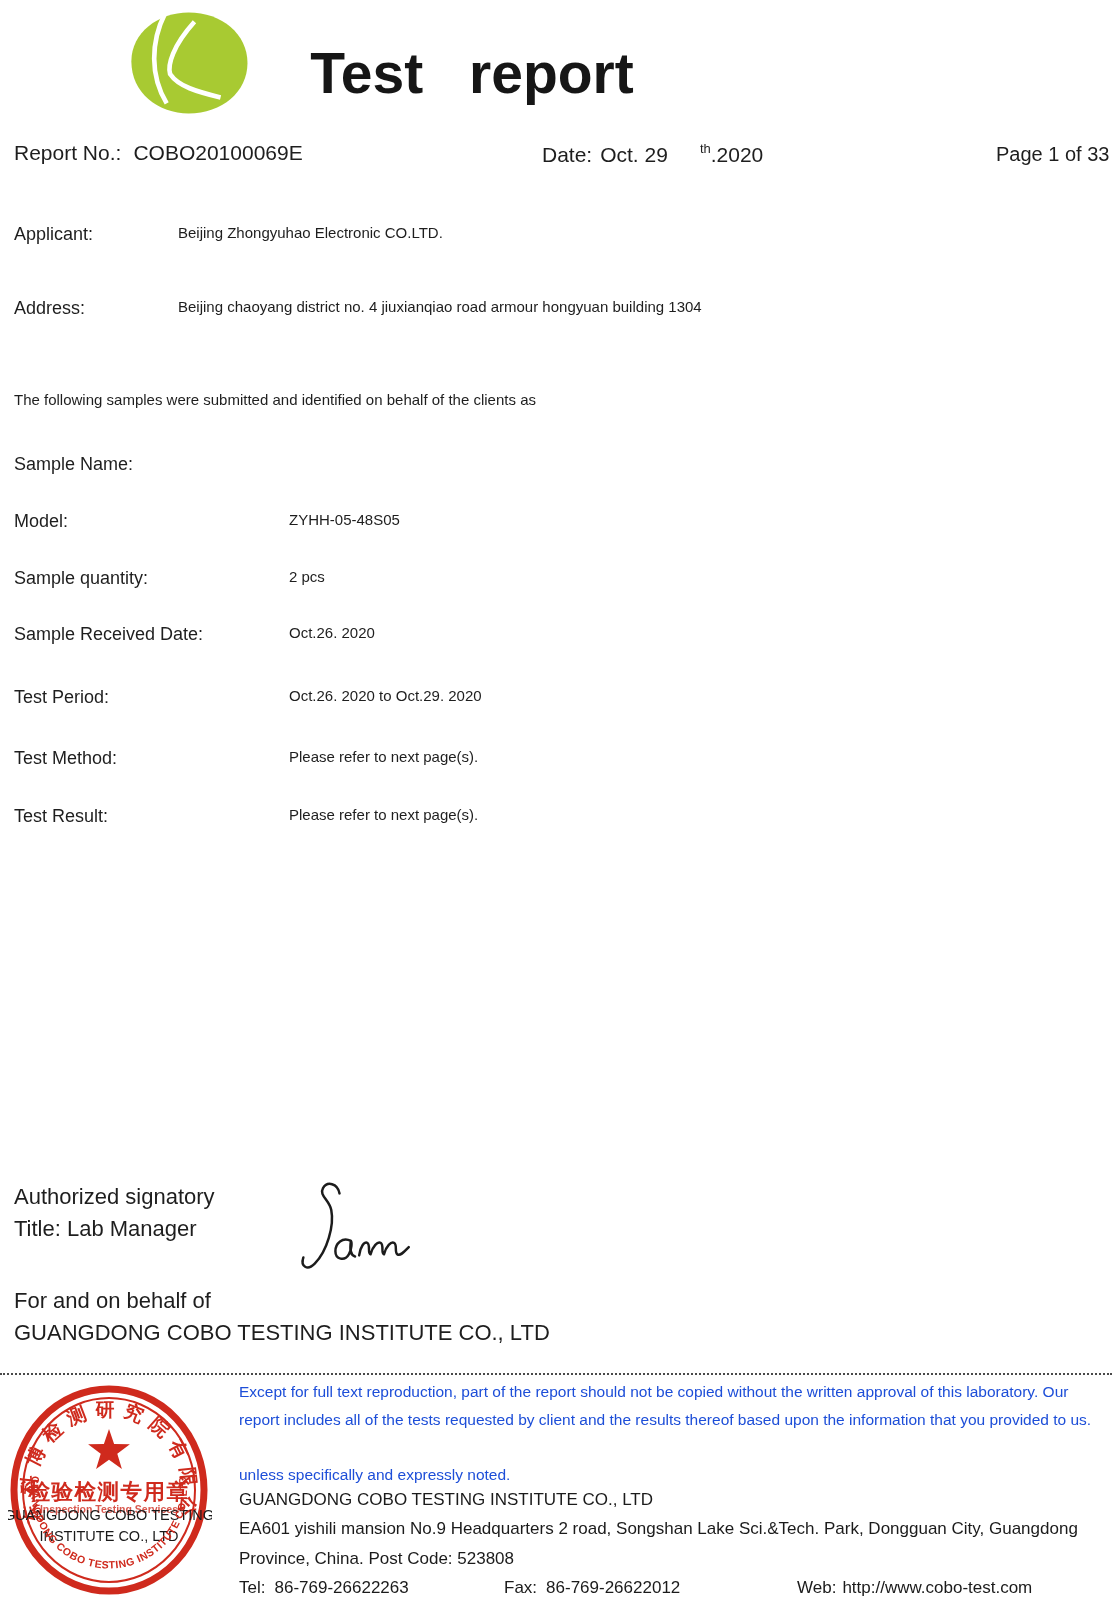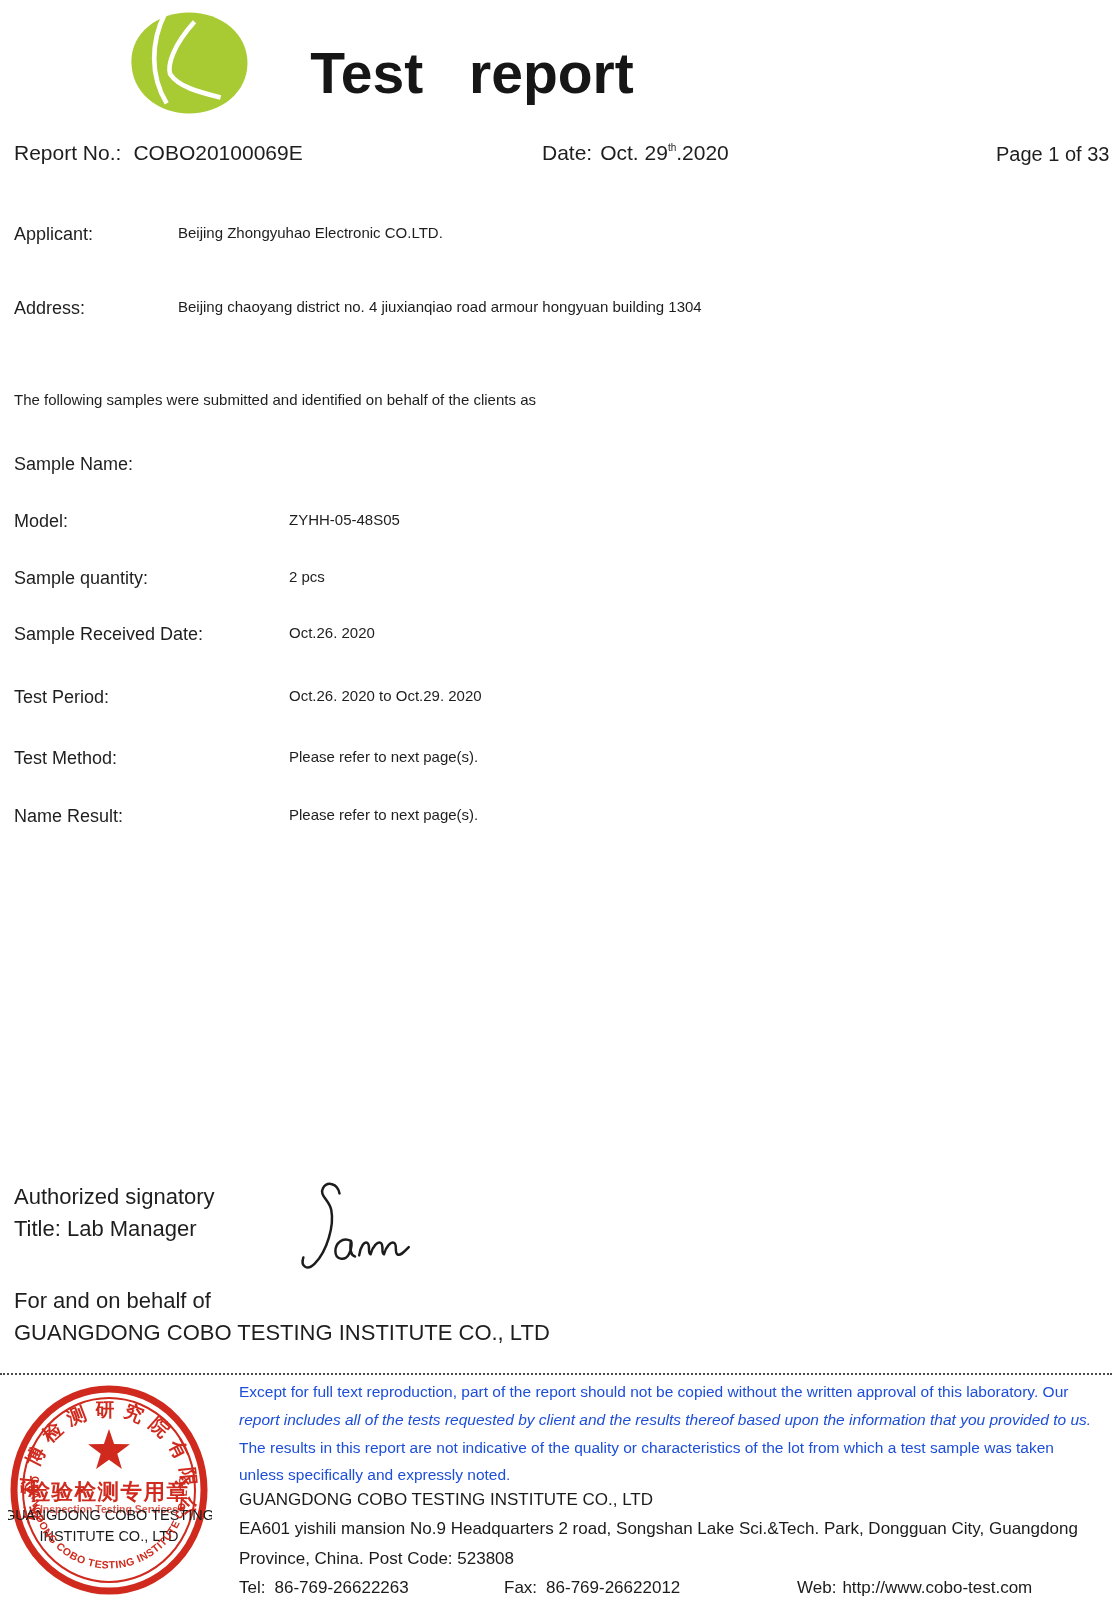--- a/index.html
+++ b/index.html
@@ -10,21 +10,21 @@
   }
   .abs{position:absolute;white-space:nowrap;}
   .title{
     left:0;top:40px;width:944px;text-align:center;
     font-size:57px;font-weight:bold;color:#161616;
     word-spacing:30px;letter-spacing:0px;
   }
   .hdr{font-size:21px;top:141px;}
   .lbl{font-size:18px;}
   .val{font-size:15px;}
-  .sup{font-size:10px;vertical-align:9px;}
+  .sup{font-size:13px;vertical-align:9px;margin-left:32px;}
   .sig{font-size:22px;}
   .dotted-rule{
     left:0;top:1373px;width:1112px;height:0;border-top:2px dotted #4a4a4a;
   }
   .fnote{font-size:15.5px;color:#1d4ed8;}
   .finfo{font-size:17px;color:#1b1b1b;}
   .gap{display:inline-block;width:12px;}
 </style>
 </head>
 <body>
@@ -58,21 +58,21 @@
   <div class="abs lbl" style="left:14px;top:511px;">Model:</div>
   <div class="abs val" style="left:289px;top:511px;">ZYHH-05-48S05</div>
   <div class="abs lbl" style="left:14px;top:568px;">Sample quantity:</div>
   <div class="abs val" style="left:289px;top:568px;">2 pcs</div>
   <div class="abs lbl" style="left:14px;top:624px;">Sample Received Date:</div>
   <div class="abs val" style="left:289px;top:624px;">Oct.26. 2020</div>
   <div class="abs lbl" style="left:14px;top:687px;">Test Period:</div>
   <div class="abs val" style="left:289px;top:687px;">Oct.26. 2020 to Oct.29. 2020</div>
   <div class="abs lbl" style="left:14px;top:748px;">Test Method:</div>
   <div class="abs val" style="left:289px;top:748px;">Please refer to next page(s).</div>
-  <div class="abs lbl" style="left:14px;top:806px;">Name Result:</div>
+  <div class="abs lbl" style="left:14px;top:806px;">Test Result:</div>
   <div class="abs val" style="left:289px;top:806px;">Please refer to next page(s).</div>
 
   <div class="abs sig" style="left:14px;top:1184px;">Authorized signatory</div>
   <div class="abs sig" style="left:14px;top:1216px;">Title: Lab Manager</div>
 
   <svg class="abs" style="left:292px;top:1178px;" width="124" height="100" viewBox="0 0 120 95" aria-label="Sam">
     <g fill="none" stroke="#1c1c1c" stroke-width="2.4" stroke-linecap="round" stroke-linejoin="round">
       <path d="M 46,14 C 44,4 34,2 30,9 C 26,16 36,20 38,30 C 41,45 34,70 22,82 C 15,89 8,85 11,76"></path>
       <path d="M 57,60 C 49,56 42,62 42,70 C 42,78 51,80 55,73 C 58,68 58,61 57,60 C 56,68 56,74 61,75"></path>
       <path d="M 65,74 C 66,66 70,60 73,62 C 76,64 73,72 76,73 C 78,65 83,60 86,62 C 89,64 86,72 89,73 C 91,65 96,60 99,62 C 102,64 99,71 102,73 C 105,75 109,70 113,66"></path>
@@ -98,22 +98,21 @@
     <text x="101" y="115" text-anchor="middle" font-size="21.5" font-weight="bold" letter-spacing="1.5" fill="#cf2a1d">检验检测专用章</text>
     <text x="101" y="129" text-anchor="middle" font-size="10.5" font-weight="bold" fill="#d4473c" opacity="0.9">Inspection Testing Services</text>
     <text x="101" y="136" text-anchor="middle" font-size="14.5" fill="#1a1a1a">GUANGDONG COBO TESTING</text>
     <text x="101" y="157" text-anchor="middle" font-size="14.5" fill="#1a1a1a">INSTITUTE CO., LTD</text>
     <text font-size="10.5" font-weight="bold" letter-spacing="0.5" fill="#cf2a1d">
       <textPath href="#arcBottom" startOffset="50%" text-anchor="middle">GUANGDONG COBO TESTING INSTITUTE CO.,LTD</textPath>
     </text>
   </svg>
 
   <div class="abs fnote" style="left:239px;top:1383px;">Except for full text reproduction, part of the report should not be copied without the written approval of this laboratory. Our</div>
-  <div class="abs fnote" style="left:239px;top:1411px;font-style:italic;">report includes all of the tests requested by client and the results thereof based upon the information that you provided to us.</div>
-  <div class="abs fnote" style="left:239px;top:1439px;">The results in this report are not indicative of the quality or characteristics of the lot from which a test sample was taken</div>
+  <div class="abs fnote" style="left:239px;top:1411px;">report includes all of the tests requested by client and the results thereof based upon the information that you provided to us.</div>
   <div class="abs fnote" style="left:239px;top:1466px;">unless specifically and expressly noted.</div>
 
   <div class="abs finfo" style="left:239px;top:1490px;">GUANGDONG COBO TESTING INSTITUTE CO., LTD</div>
   <div class="abs finfo" style="left:239px;top:1519px;">EA601 yishili mansion No.9 Headquarters 2 road, Songshan Lake Sci.&amp;Tech. Park, Dongguan City, Guangdong</div>
   <div class="abs finfo" style="left:239px;top:1549px;">Province, China. Post Code: 523808</div>
 
   <div class="abs finfo" style="left:239px;top:1578px;">
     <span>Tel:</span><span class="gap" style="width:9px;"></span><span>86-769-26622263</span>
   </div>
   <div class="abs finfo" style="left:504px;top:1578px;">

